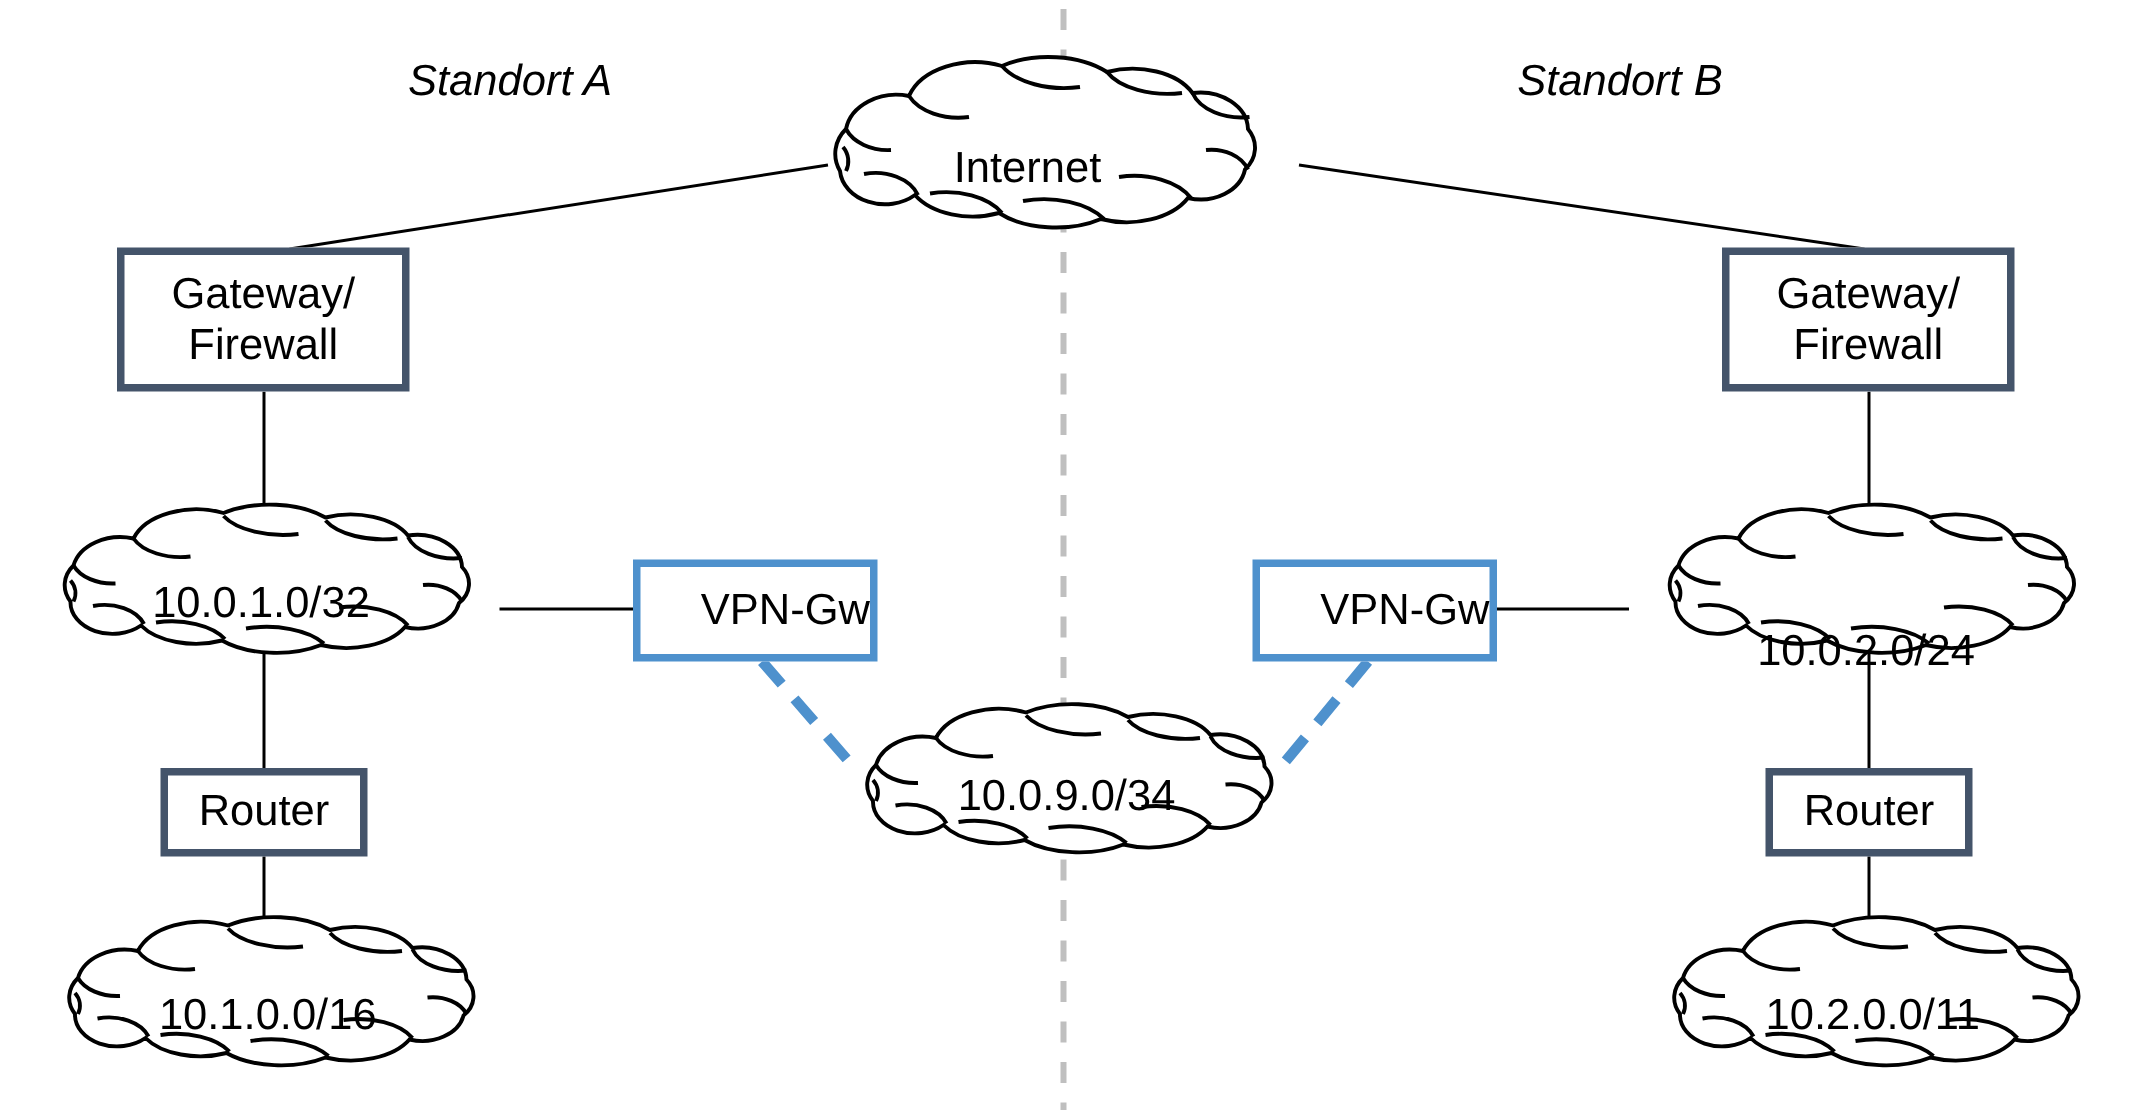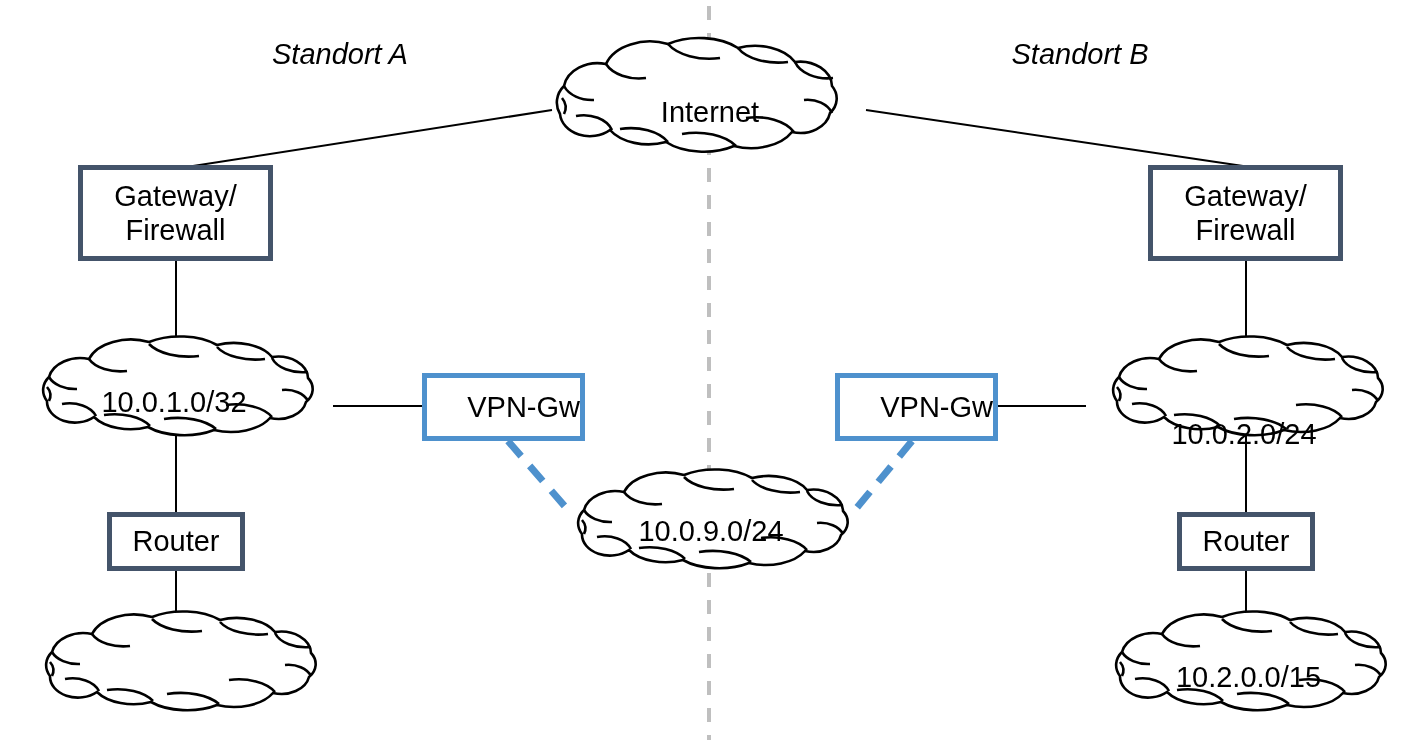--- a/index.html
+++ b/index.html
@@ -259,25 +259,26 @@
       <path d="M203,72 a44,22 0 0 0 -52,-10" fill="none"></path>
       <path d="M137,69 a40,22 0 0 0 -46,-11" fill="none"></path>
       <path d="M83,59 a28,19 0 0 0 -34,-12" fill="none"></path>
       <path d="M36,44 a16,14 0 0 0 -2,-14" fill="none"></path>
     </g>
   </svg>
 
   <div class="site-label" id="site-a-label">Standort A</div>
   <div class="site-label" id="site-b-label">Standort B</div>
 
-  <div class="cloud-label" style="left:545px; top:96px; width:330px;">Internet</div>
+  <div class="cloud-label" style="left:520px; top:96px; width:330px;">Internet</div>
   <div class="cloud-label" style="left:13px; top:386px; width:322px;">10.0.1.0/32</div>
   <div class="cloud-label" style="left:1083px; top:386px; width:322px;margin-top:32px;">10.0.2.0/24</div>
-  <div class="cloud-label" style="left:545px; top:515px; width:332px;">10.0.9.0/24</div>
-  <div class="cloud-label" style="left:1086px; top:661px; width:325px;">10.2.0.0/15</div>
+  <div class="cloud-label" style="left:545px; top:515px; width:332px;">10.0.9.0/34</div>
+  <div class="cloud-label" style="left:16px; top:661px; width:325px;">10.1.0.0/16</div>
+  <div class="cloud-label" style="left:1086px; top:661px; width:325px;">10.2.0.0/11</div>
 
   <div class="node-box dark" id="gw-a">
     <div>
       <span>Gateway/</span><br>
       <span>Firewall</span>
     </div>
   </div>
 
   <div class="node-box dark" id="gw-b">
     <div>

